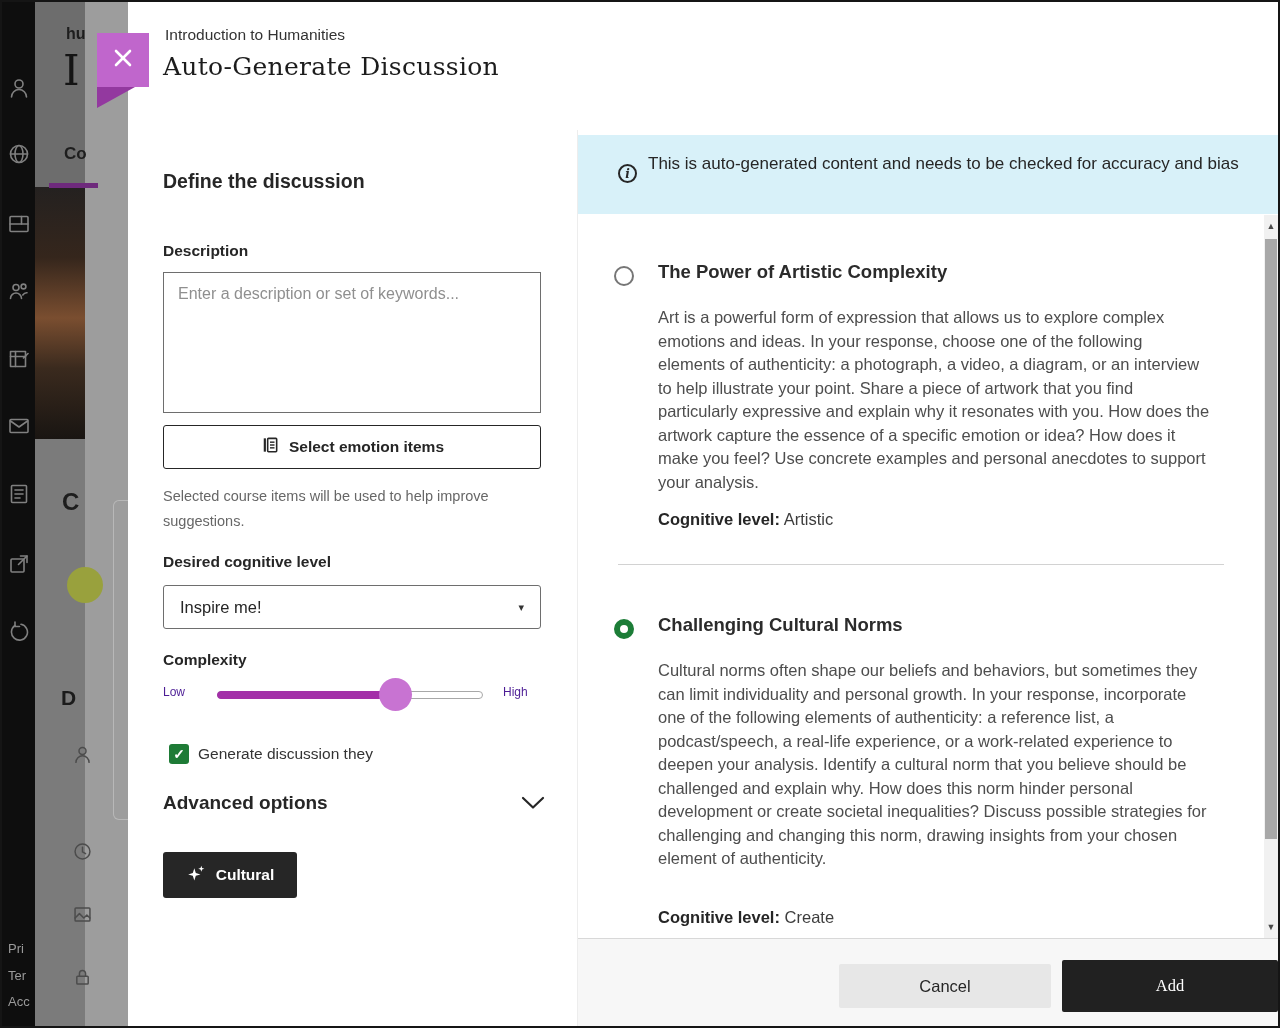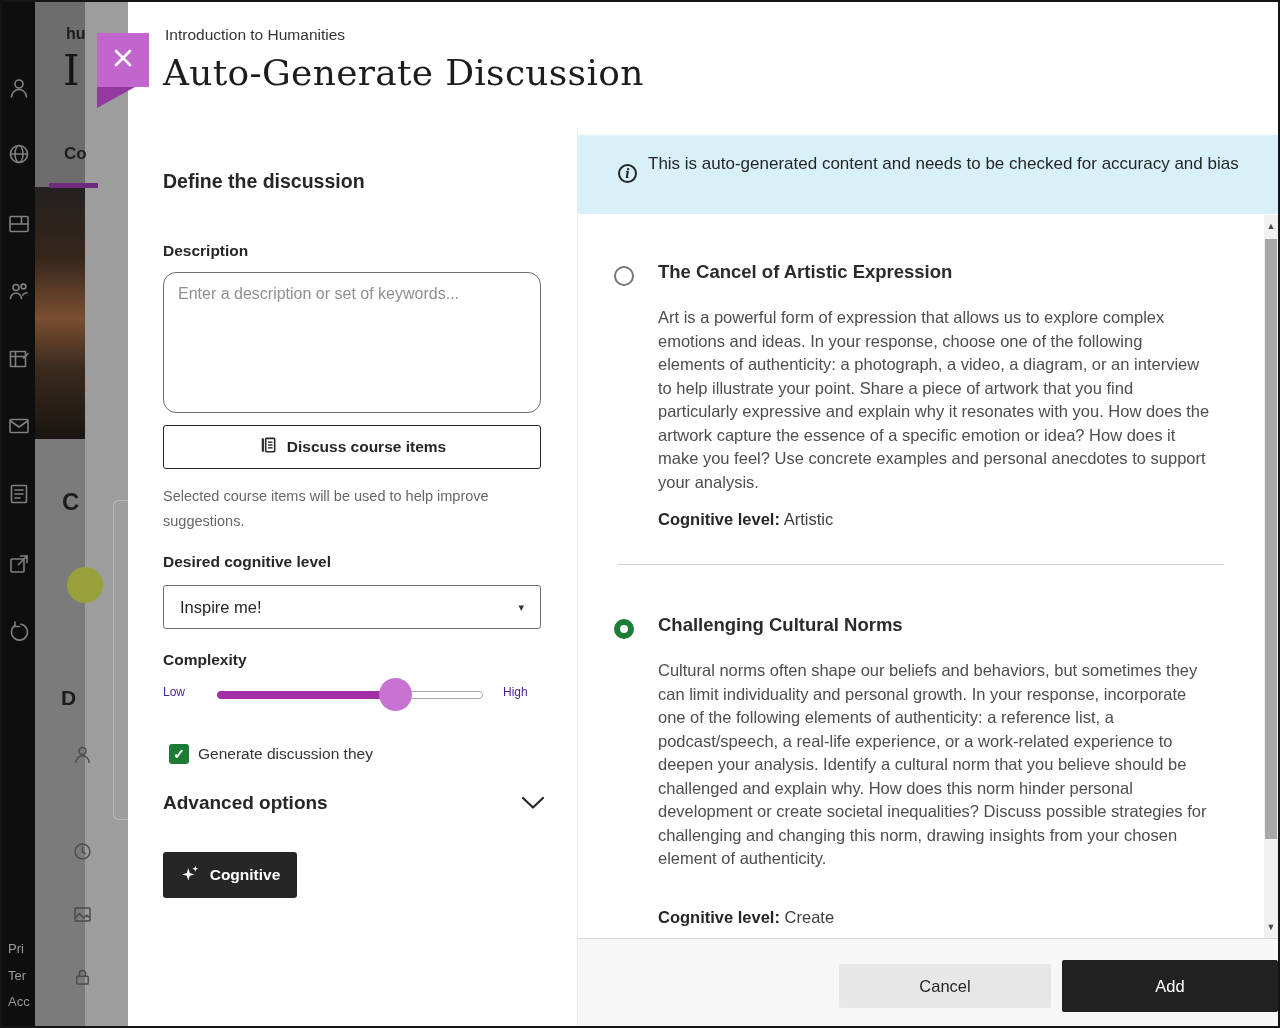--- a/index.html
+++ b/index.html
@@ -29,27 +29,27 @@
   .bg-tabline { position:absolute; left:14px; top:183px; width:49px; height:5px; background:#6e2a7c; }
   .bg-ic { position:absolute; width:21px; height:21px; }
   .bg-ic svg { width:100%; height:100%; stroke:#4c4c4c; stroke-width:1.7; fill:none; stroke-linecap:round; stroke-linejoin:round; }
 
   
   .modal { left:128px; top:0; width:1152px; height:1028px; background:#fff; z-index:2; }
   .close-btn { position:absolute; left:-31px; top:33px; width:52px; height:54px; background:#c066cc; cursor:pointer; display:flex; align-items:center; justify-content:center; }
   .close-btn svg { stroke:#fff; stroke-width:2.6; stroke-linecap:round; }
   .close-tail { position:absolute; left:-31px; top:87px; width:38px; height:21px; background:#93399f; clip-path:polygon(0 0,100% 0,0 100%); }
   .ctx { position:absolute; left:37px; top:26px; font-size:15.5px; color:#333; }
-  .modal-title { position:absolute; left:35px; top:52px; font-family:"DejaVu Serif", serif; font-size:36px; font-weight:400; color:#1c1c1c; letter-spacing:.3px; }
+  .modal-title { position:absolute; left:35px; top:52px; font-family:"DejaVu Serif", serif; font-size:25px; font-weight:400; color:#1c1c1c; letter-spacing:.3px; }
 
   
   .left-col { position:absolute; left:0; top:130px; width:449px; height:898px; background:#fff; }
   .h2 { position:absolute; left:35px; top:40px; font-size:19.5px; font-weight:700; color:#262626; }
   .lbl { position:absolute; left:35px; font-size:15.5px; font-weight:600; color:#262626; }
-  .desc-box { position:absolute; left:35px; top:142px; width:378px; height:141px; border:1px solid #6e6e6e; border-radius:13px; padding:12px 14px; font-family:"Liberation Sans",sans-serif; font-size:16px; color:#262626; resize:none; outline:none; }
+  .desc-box { position:absolute; left:35px; top:142px; width:378px; height:141px; border:1px solid #6e6e6e; border-radius:0; padding:12px 14px; font-family:"Liberation Sans",sans-serif; font-size:16px; color:#262626; resize:none; outline:none; }
   .desc-box::placeholder { color:#8f8f8f; }
   .sel-items-btn { position:absolute; left:35px; top:295px; width:378px; height:44px; background:#fff; border:1px solid #262626; border-radius:3px; display:flex; align-items:center; justify-content:center; gap:9px; font-size:15.5px; font-weight:700; color:#262626; cursor:pointer; }
   .helper { position:absolute; left:35px; top:354px; width:368px; font-size:14.5px; line-height:25px; color:#676767; }
   .select-box { position:absolute; left:35px; top:455px; width:378px; height:44px; border:1px solid #6e6e6e; border-radius:3px; display:flex; align-items:center; padding:0 16px; font-size:16.5px; color:#262626; cursor:pointer; }
   .select-caret { margin-left:auto; font-size:11px; color:#333; }
   .slider-lbl { position:absolute; top:555px; font-size:12px; color:#4c1d95; }
   .slider-track { position:absolute; left:89px; top:561px; width:266px; height:8px; background:#fff; border:1px solid #a8a8a8; border-radius:5px; cursor:pointer; }
   .slider-fill { position:absolute; left:-1px; top:-1px; height:8px; background:#a32fa8; border:1px solid #a32fa8; border-radius:5px; }
   .slider-thumb { position:absolute; top:-14px; width:33px; height:33px; border-radius:50%; background:#c873d2; cursor:grab; }
   .chk { position:absolute; left:41px; top:614px; width:20px; height:20px; background:#1e7b36; border-radius:3px; color:#fff; font-size:14px; font-weight:700; display:flex; align-items:center; justify-content:center; cursor:pointer; }
@@ -72,21 +72,21 @@
   .divider { position:absolute; left:40px; top:434px; width:606px; height:1px; background:#d2d2d2; }
 
   
   .sbar { position:absolute; left:686px; top:85px; width:14px; height:723px; background:#f1f1f1; }
   .sbar .thumb { position:absolute; left:1px; top:24px; width:12px; height:600px; background:#a8a8a8; cursor:grab; }
   .sbar .arr { position:absolute; left:0; width:14px; text-align:center; font-size:9px; color:#4a4a4a; cursor:pointer; }
 
   
   .rfooter { position:absolute; left:0; top:808px; width:703px; height:90px; background:#f7f7f7; border-top:1px solid #d8d8d8; }
   .btn-cancel { position:absolute; left:261px; top:25px; width:212px; height:44px; background:#e7e7e7; border:none; border-radius:2px; font-family:"Liberation Sans",sans-serif; font-size:16.5px; color:#262626; cursor:pointer; }
-  .btn-add { position:absolute; left:484px; top:21px; width:216px; height:52px; background:#212121; border:none; border-radius:2px; font-family:Liberation Sans, sans-serif; font-size:16.5px; color:#fff; cursor:pointer; }
+  .btn-add { position:absolute; left:484px; top:21px; width:216px; height:52px; background:#212121; border:none; border-radius:2px; font-family:Liberation Serif, serif; font-size:16.5px; color:#fff; cursor:pointer; }
 </style>
 </head>
 <body>
 
 <div class="screen">
 
   <div class="abs bg-mid">
     <div class="bg-banner"></div>
     <div class="bg-under"></div>
     <div class="bg-band"></div>
@@ -187,21 +187,21 @@
       <textarea class="desc-box" placeholder="Enter a description or set of keywords..." style=""></textarea>
 
       <div class="sel-items-btn">
         <span><svg width="20" height="20" viewBox="0 0 24 24">
               <rect x="4.5" y="4" width="2.6" height="16" fill="#262626"></rect>
               <rect x="9.2" y="4" width="10.8" height="16" rx="1" fill="none" stroke="#262626" stroke-width="1.9"></rect>
               <line x1="12" y1="8.6" x2="17.4" y2="8.6" stroke="#262626" stroke-width="1.7"></line>
               <line x1="12" y1="12" x2="17.4" y2="12" stroke="#262626" stroke-width="1.7"></line>
               <line x1="12" y1="15.4" x2="17.4" y2="15.4" stroke="#262626" stroke-width="1.7"></line>
             </svg></span>
-        <span>Discuss course items</span>
+        <span>Select emotion items</span>
       </div>
 
       <div class="helper">Selected course items will be used to help improve suggestions.</div>
 
       <div class="lbl" style="top:423px">Desired cognitive level</div>
       <div class="select-box">
         <span>Inspire me!</span>
         <span class="select-caret">▾</span>
       </div>
 
@@ -221,33 +221,33 @@
       <div class="adv">Advanced options</div>
       <div class="adv-chev"><svg width="24" height="14" viewBox="0 0 24 14">
             <polyline points="2,2 12,11.5 22,2" stroke="#262626" stroke-width="2.2" fill="none" stroke-linecap="round" stroke-linejoin="round"></polyline>
           </svg></div>
 
       <div class="gen-btn">
         <span><svg width="21" height="21" viewBox="0 0 24 24">
               <path d="M9.5 6l1.7 5.3L16.5 13l-5.3 1.7L9.5 20l-1.7-5.3L2.5 13l5.3-1.7z" fill="#fff"></path>
               <path d="M17.5 3l.9 2.6L21 6.5l-2.6.9-.9 2.6-.9-2.6-2.6-.9 2.6-.9z" fill="#fff"></path>
             </svg></span>
-        <span>Cognitive</span>
+        <span>Cultural</span>
       </div>
     </div>
 
     <div class="right-col">
 
       <div class="banner">
         <div class="info-ic">i</div>
         <div class="banner-txt">This is auto-generated content and needs to be checked for accuracy and bias</div>
       </div>
 
       <div class="radio" style="top:136px"></div>
-      <div class="opt-title" style="top:131px">The Cancel of Artistic Expression</div>
+      <div class="opt-title" style="top:131px">The Power of Artistic Complexity</div>
       <div class="opt-body" style="top:176px">Art is a powerful form of expression that allows us to explore complex emotions and ideas. In your response, choose one of the following elements of authenticity: a photograph, a video, a diagram, or an interview to help illustrate your point. Share a piece of artwork that you find particularly expressive and explain why it resonates with you. How does the artwork capture the essence of a specific emotion or idea? How does it make you feel? Use concrete examples and personal anecdotes to support your analysis.</div>
       <div class="cog" style="top:380px">
         <b>Cognitive level:</b>
         <span>Artistic</span>
       </div>
 
       <div class="divider"></div>
 
       <div class="radio sel" style="top:489px"></div>
       <div class="opt-title" style="top:484px">Challenging Cultural Norms</div>

